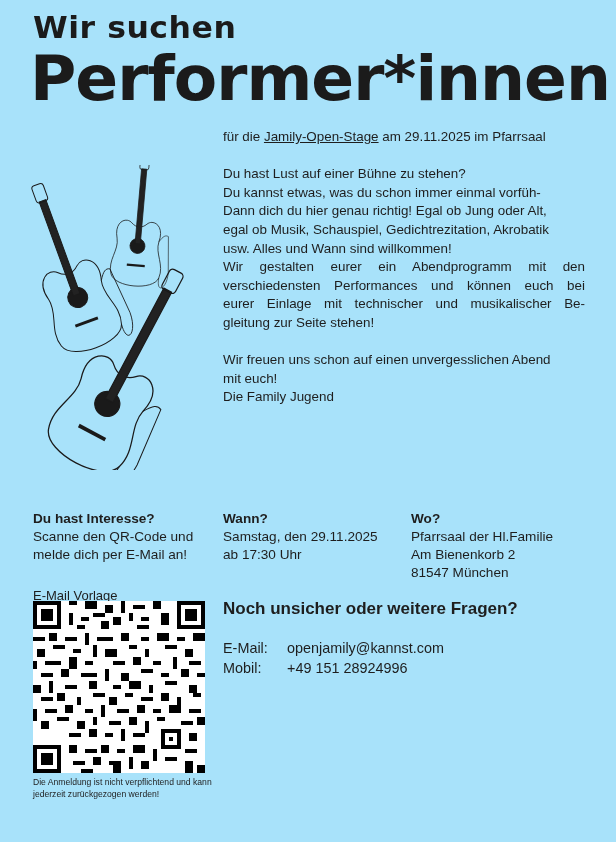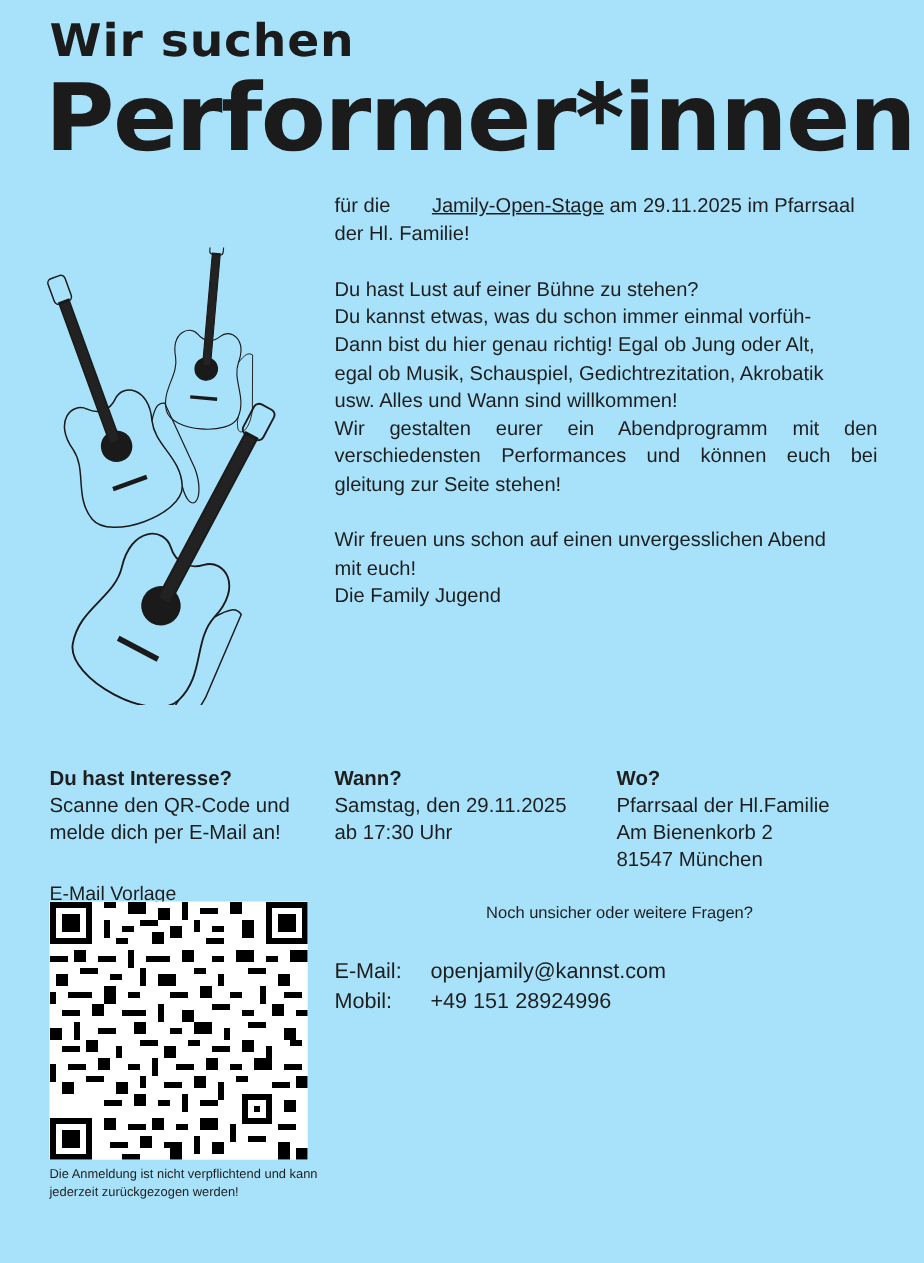--- a/index.html
+++ b/index.html
@@ -29,52 +29,52 @@
     white-space: nowrap;
   }
   .body-text {
     left: 223px; top: 128px; width: 362px;
     font-size: 13.4px; line-height: 18.6px;
     font-family: "Liberation Sans", sans-serif;
   }
   .body-text p { margin: 0; }
   .body-text .gap { height: 18.6px; }
   .body-text .just { text-align: justify; text-align-last: left; }
-  .u { text-decoration: underline; margin-left: 24px; }
+  .u { text-decoration: underline; }
   .guitars { left: 20px; top: 165px; width: 190px; height: 305px; }
   .info-col { top: 510px; font-family: "Liberation Sans", sans-serif; font-size: 13.6px; line-height: 18px; }
   .info-col h3 { margin: 0; font-size: 13.6px; font-weight: bold; line-height: 18px; }
   .info-col p { margin: 0; }
   .qr-label { left: 33px; top: 588px; font-size: 13px; font-family: "Liberation Sans", sans-serif; }
   .qr { left: 33px; top: 601px; width: 172px; height: 172px; background: #fff; }
   .qr-note { left: 33px; top: 776px; width: 180px; font-size: 8.6px; line-height: 12px; font-family: "Liberation Sans", sans-serif; }
   .contact { left: 223px; top: 600px; width: 380px; font-family: "Liberation Sans", sans-serif; font-size: 14.4px; line-height: 20px; }
-  .contact h3 { margin: 0; font-size: 11px; font-weight: normal; line-height: 18px; text-align: center; }
+  .contact h3 { margin: 0; font-size: 17px; font-weight: bold; line-height: 18px; }
   .contact p { margin: 0; }
   .contact .row { display: flex; }
   .contact .lbl { width: 64px; }
   .contact .gap { height: 20px; }
 </style>
 </head>
 <body>
 
 <div class="abs title-small">Wir suchen</div>
 <div class="abs title-big">Performer*innen!</div>
 
 <div class="abs body-text">
   <p><span>für die </span><span class="u">Jamily-Open-Stage</span><span> am 29.11.2025  im Pfarrsaal</span></p>
-  <p>der Hl. Familie!</p>
   <div class="gap"></div>
   <p>Du hast Lust auf einer Bühne zu stehen?</p>
   <p class="just">Du kannst etwas, was du schon immer einmal vorfüh-</p>
-  <p>Dann bist du hier genau richtig!  Egal ob Jung oder Alt,</p>
+  <p>Dann dich du hier genau richtig!  Egal ob Jung oder Alt,</p>
   <p>egal ob Musik, Schauspiel, Gedichtrezitation, Akrobatik</p>
   <p>usw. Alles und Wann sind willkommen!</p>
   <p style="text-align:justify;text-align-last:justify;">Wir gestalten eurer ein Abendprogramm mit den</p>
   <p style="text-align:justify;text-align-last:justify;">verschiedensten Performances und können euch bei</p>
+  <p style="text-align:justify;text-align-last:justify;">eurer Einlage mit technischer und musikalischer Be-</p>
   <p>gleitung zur Seite stehen!</p>
   <div class="gap"></div>
   <p>Wir freuen uns schon auf einen unvergesslichen Abend</p>
   <p>mit euch!</p>
   <p>Die Family Jugend</p>
 </div>
 
 <svg class="abs guitars" viewBox="0 0 190 305" fill="none" stroke="#1a1a1a" stroke-width="1">
 
   <g transform="translate(55,125) rotate(-20)">

